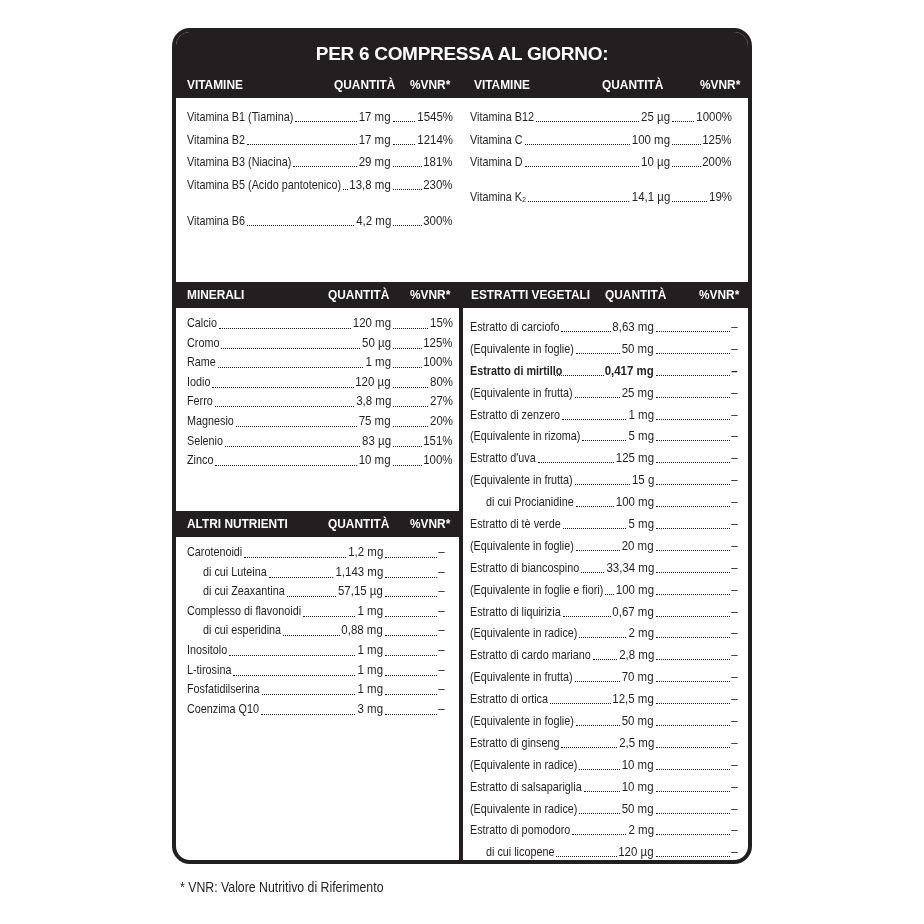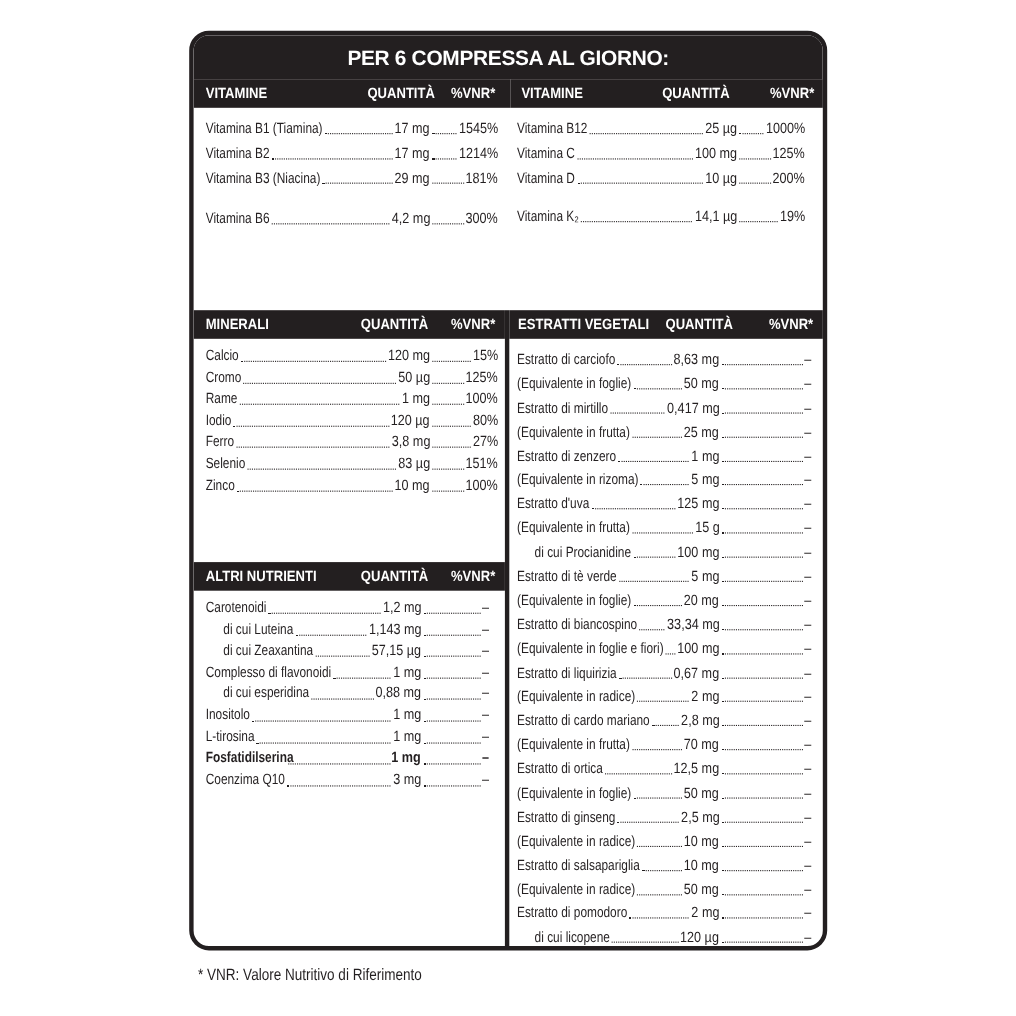--- a/index.html
+++ b/index.html
@@ -49,20 +49,27 @@
         <span class="qty" style="right: 62px;">17 mg</span>
         <span class="vnr" style="right: 0px;">1214%</span>
       </div>
       <div class="row" style="height: 22.6px; line-height: 22.6px;">
         <span class="dots1" style="left: 106.25px; width: 63.8484px;"></span>
         <span class="dots2" style="left: 206px; width: 28.6484px;"></span>
         <span class="lbl" style="left: 0px;">Vitamina B3 (Niacina)</span>
         <span class="qty" style="right: 62px;">29 mg</span>
         <span class="vnr" style="right: 0px;">181%</span>
       </div>
+      <div class="row" style="height: 22.6px; line-height: 22.6px;">
+        <span class="dots1" style="left: 156.1px; width: 4.43594px;"></span>
+        <span class="dots2" style="left: 206px; width: 28.6484px;"></span>
+        <span class="lbl" style="left: 0px;">Vitamina B5 (Acido pantotenico)</span>
+        <span class="qty" style="right: 62px;">13,8 mg</span>
+        <span class="vnr" style="right: 0px;">230%</span>
+      </div>
       <div class="row" style="height: 22.6px; line-height: 22.6px; margin-top: 14px;">
         <span class="dots1" style="left: 60.0375px; width: 106.873px;"></span>
         <span class="dots2" style="left: 206px; width: 28.6484px;"></span>
         <span class="lbl" style="left: 0px;">Vitamina B6</span>
         <span class="qty" style="right: 62px;">4,2 mg</span>
         <span class="vnr" style="right: 0px;">300%</span>
       </div>
     </div>
   <div class="rows" id="sec-vitamine_right" style="left:294px;top:74px;width:262px;">
       <div class="row" style="height: 22.6px; line-height: 22.6px;">
@@ -138,20 +145,27 @@
         <span class="vnr" style="right: 0px;">80%</span>
       </div>
       <div class="row" style="height: 19.6px; line-height: 19.6px;">
         <span class="dots1" style="left: 27.8125px; width: 139.098px;"></span>
         <span class="dots2" style="left: 206px; width: 35.0234px;"></span>
         <span class="lbl" style="left: 0px;">Ferro</span>
         <span class="qty" style="right: 62px;">3,8 mg</span>
         <span class="vnr" style="right: 0px;">27%</span>
       </div>
       <div class="row" style="height: 19.6px; line-height: 19.6px;">
+        <span class="dots1" style="left: 48.8375px; width: 121.261px;"></span>
+        <span class="dots2" style="left: 206px; width: 35.0234px;"></span>
+        <span class="lbl" style="left: 0px;">Magnesio</span>
+        <span class="qty" style="right: 62px;">75 mg</span>
+        <span class="vnr" style="right: 0px;">20%</span>
+      </div>
+      <div class="row" style="height: 19.6px; line-height: 19.6px;">
         <span class="dots1" style="left: 38.0375px; width: 135.009px;"></span>
         <span class="dots2" style="left: 206px; width: 28.6484px;"></span>
         <span class="lbl" style="left: 0px;">Selenio</span>
         <span class="qty" style="right: 62px;">83 µg</span>
         <span class="vnr" style="right: 0px;">151%</span>
       </div>
       <div class="row" style="height: 19.6px; line-height: 19.6px;">
         <span class="dots1" style="left: 28.4125px; width: 141.686px;"></span>
         <span class="dots2" style="left: 206px; width: 28.6484px;"></span>
         <span class="lbl" style="left: 0px;">Zinco</span>
@@ -208,21 +222,21 @@
         <span class="qty" style="right: 62px;">1 mg</span>
         <span class="vnr" style="right: 0px;">–</span>
       </div>
       <div class="row" style="height: 19.6px; line-height: 19.6px;">
         <span class="dots1" style="left: 46.425px; width: 122.062px;"></span>
         <span class="dots2" style="left: 198px; width: 51.6117px;"></span>
         <span class="lbl" style="left: 0px;">L-tirosina</span>
         <span class="qty" style="right: 62px;">1 mg</span>
         <span class="vnr" style="right: 0px;">–</span>
       </div>
-      <div class="row" style="height: 19.6px; line-height: 19.6px; font-weight: bold;">
+      <div class="row" style="height: 19.6px; line-height: 19.6px;">
         <span class="dots1" style="left: 74.6375px; width: 93.8492px;"></span>
         <span class="dots2" style="left: 198px; width: 51.6117px;"></span>
         <span class="lbl" style="left: 0px;">Fosfatidilserina</span>
         <span class="qty" style="right: 62px;">1 mg</span>
         <span class="vnr" style="right: 0px;">–</span>
       </div>
       <div class="row" style="height: 19.6px; line-height: 19.6px;">
         <span class="dots1" style="left: 74.0375px; width: 94.4492px;"></span>
         <span class="dots2" style="left: 198px; width: 51.6117px;"></span>
         <span class="lbl" style="left: 0px;">Coenzima Q10</span>
@@ -239,21 +253,21 @@
         <span class="qty" style="right: 84px;">8,63 mg</span>
         <span class="vnr" style="right: 0px;">–</span>
       </div>
       <div class="row" style="height: 21.9px; line-height: 21.9px;">
         <span class="dots1" style="left: 105.862px; width: 44.236px;"></span>
         <span class="dots2" style="left: 186px; width: 73.6117px;"></span>
         <span class="lbl" style="left: 0px;">(Equivalente in foglie)</span>
         <span class="qty" style="right: 84px;">50 mg</span>
         <span class="vnr" style="right: 0px;">–</span>
       </div>
-      <div class="row" style="height: 21.9px; line-height: 21.9px;">
+      <div class="row" style="height: 21.9px; line-height: 21.9px; font-weight: bold;">
         <span class="dots1" style="left: 84.825px; width: 49.3226px;"></span>
         <span class="dots2" style="left: 186px; width: 73.6117px;"></span>
         <span class="lbl" style="left: 0px;">Estratto di mirtillo</span>
         <span class="qty" style="right: 84px;">0,417 mg</span>
         <span class="vnr" style="right: 0px;">–</span>
       </div>
       <div class="row" style="height: 21.9px; line-height: 21.9px;">
         <span class="dots1" style="left: 104.662px; width: 45.436px;"></span>
         <span class="dots2" style="left: 186px; width: 73.6117px;"></span>
         <span class="lbl" style="left: 0px;">(Equivalente in frutta)</span>

